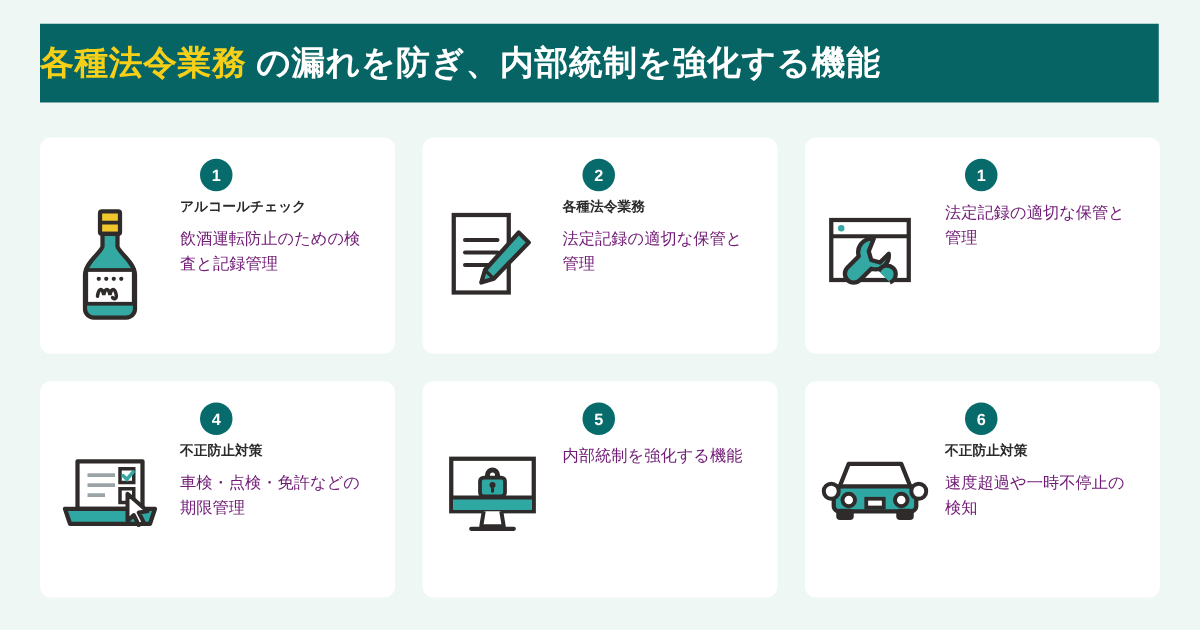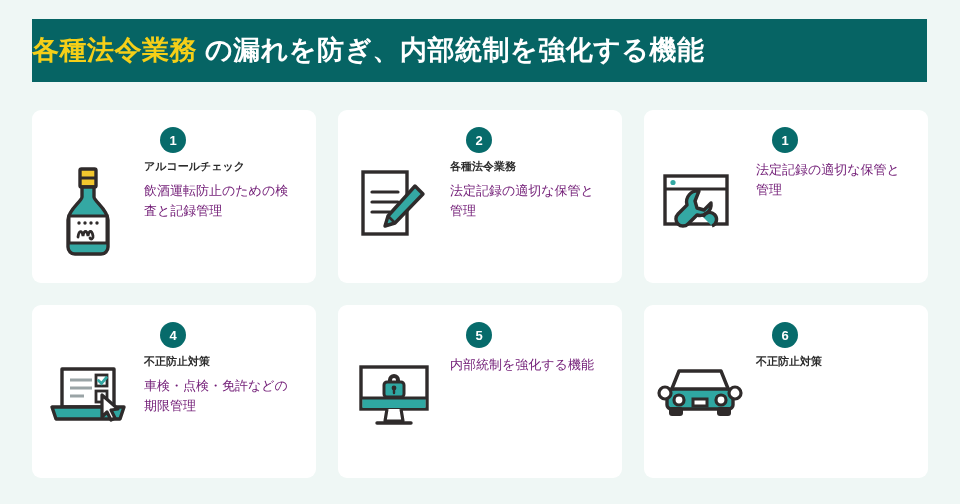--- a/index.html
+++ b/index.html
@@ -237,17 +237,18 @@
           <circle cx="78" cy="32" r="6" fill="#ffffff" stroke="#2f2b2b" stroke-width="3.2"></circle>
           <circle cx="22" cy="39" r="5" fill="#ffffff" stroke="#2f2b2b" stroke-width="3.2"></circle>
           <circle cx="64" cy="39" r="5" fill="#ffffff" stroke="#2f2b2b" stroke-width="3.2"></circle>
           <rect x="36" y="38" width="14" height="7" fill="#ffffff" stroke="#2f2b2b" stroke-width="3"></rect>
           <rect x="12" y="46" width="14" height="9" rx="3" fill="#2f2b2b"></rect>
           <rect x="60" y="46" width="14" height="9" rx="3" fill="#2f2b2b"></rect>
         </svg>
       </div>
       <div class="text-slot">
         <p class="card-title">不正防止対策</p>
+        <p class="card-desc">速度超過や一時不停止の検知</p>
       </div>
     </div>
   </div>
 
 </div>
 
 </body></html>

